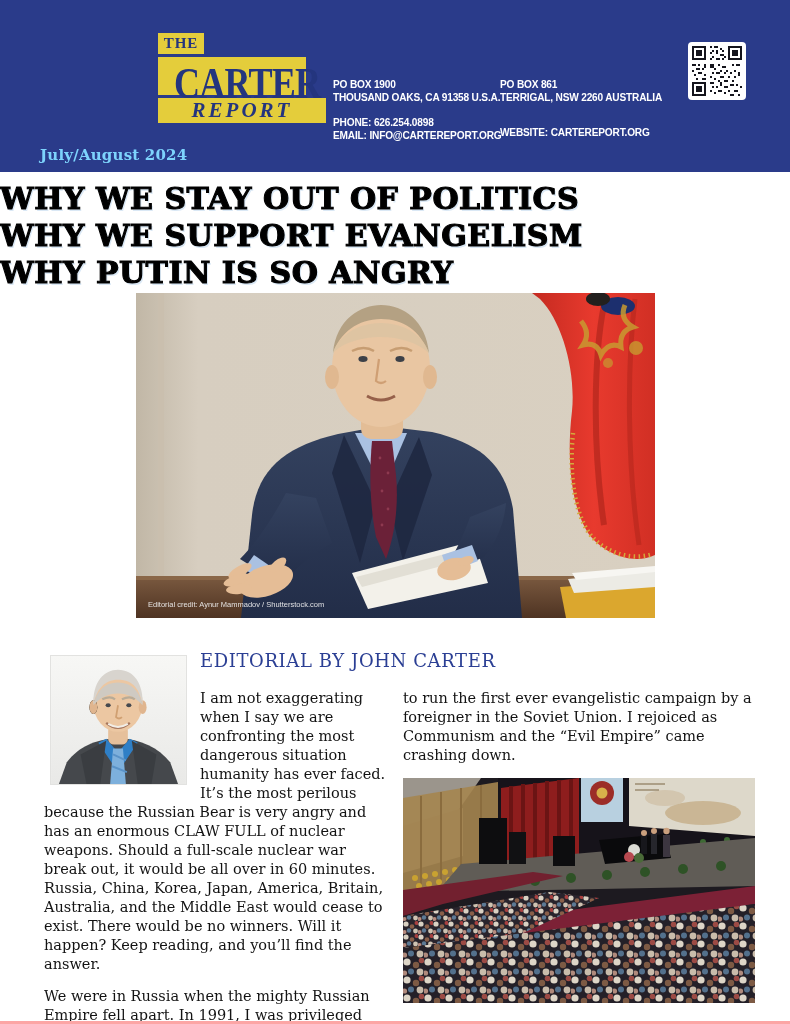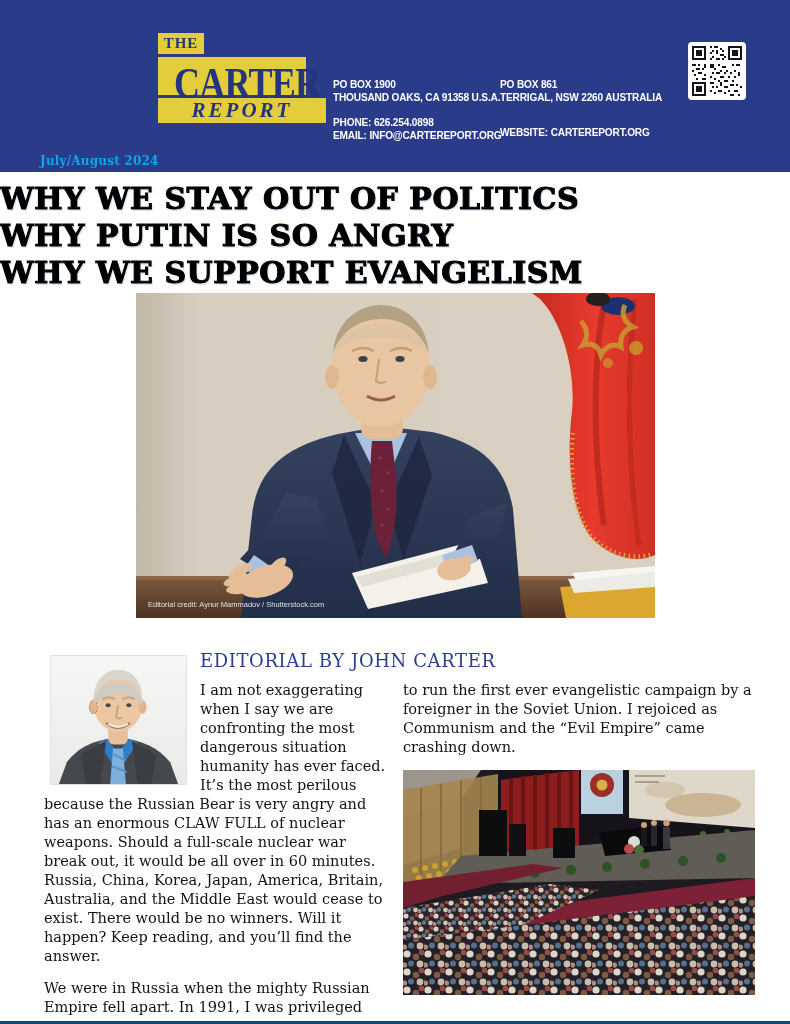--- a/index.html
+++ b/index.html
@@ -1,53 +1,53 @@
 <!DOCTYPE html>
 <html><head>
 <meta charset="utf-8">
 <style>
   html,body{margin:0;padding:0;background:#ffffff;}
   .page{
     position:relative;width:790px;height:1024px;margin:0 auto;background:#fff;
     overflow:hidden;font-family:"DejaVu Serif",serif;box-sizing:border-box;
-    border-bottom:3px solid #0c4a6e;
+    border-bottom:3px solid #fca5a5;
   }
   
   .masthead{position:absolute;left:0;top:0;width:790px;height:172px;background:#2a3b8a;}
   .logo{position:absolute;left:158px;top:33px;width:150px;}
   .logo-box{background:#e4cd3b;color:#24357e;font-family:"Liberation Serif",serif;
     font-weight:bold;text-align:center;box-sizing:border-box;}
   .logo-the{width:46px;height:21px;font-size:15px;line-height:21px;letter-spacing:1px;}
   .logo-carter{width:148px;height:38px;margin-top:3px;font-size:44px;line-height:53px;
     transform:scaleX(1);letter-spacing:-1px;}
   .logo-carter span{display:inline-block;transform:scaleX(0.82);transform-origin:center;}
   .logo-report{width:168px;height:25px;margin-top:3px;font-size:21px;line-height:25px;letter-spacing:3px;font-style:italic;}
   .mast-contact{position:absolute;color:#ffffff;font-family:"Liberation Sans",sans-serif;
     font-weight:bold;font-size:11px;line-height:13px;letter-spacing:-0.2px;
     transform:scaleX(0.92);transform-origin:left top;white-space:nowrap;}
   .us-address{left:333px;top:78px;}
   .us-phone{left:333px;top:116px;}
   .au-address{left:500px;top:78px;}
   .au-web{left:500px;top:126px;}
   .qr{position:absolute;left:688px;top:42px;width:58px;height:58px;background:#fff;border-radius:4px;padding:4px;box-sizing:border-box;}
-  .issue-date{position:absolute;left:40px;top:154px;color:#0ea5e9;font-size:12px;font-weight:bold;letter-spacing:0.2px;}
+  .issue-date{position:absolute;left:40px;top:146px;color:#7dd3fc;font-size:15px;font-weight:bold;letter-spacing:0.2px;}
   
   .headline{position:absolute;left:0;top:180px;width:790px;text-align:left;color:#000;}
   .headline div{font-size:30px;line-height:37px;font-weight:bold;letter-spacing:0.5px;
     -webkit-text-stroke:1.1px #000;text-shadow:1.5px 1.5px 0 rgba(150,190,225,0.35);}
   
   .putin-fig{position:absolute;left:136px;top:293px;width:519px;height:228px;margin:0;}
   .putin-fig svg{display:block;}
   
   .editorial{position:absolute;left:0;top:648px;width:790px;}
   .portrait{position:absolute;left:50px;top:7px;width:137px;height:130px;border:1px solid #e2e2e0;box-sizing:border-box;}
   .ed-heading{margin:2px 0 10px 200px;color:#2b3f94;font-size:18px;font-weight:normal;letter-spacing:0.6px;}
   .columns{display:flex;padding-left:44px;gap:11px;}
   .col{font-size:14.5px;line-height:19px;color:#131313;}
-  .col p{margin:0 0 13px 0;}
+  .col p{margin:8px 0 13px 0;}
   .col-left{width:348px;}
   .col-right{width:352px;}
   .wrap-spacer{float:left;width:156px;height:110px;}
   .aud-fig{margin:9px 0 0 0;width:352px;height:225px;}
   .aud-fig svg{display:block;}
 </style>
 </head>
 <body>
 
 <div class="page">
@@ -93,22 +93,22 @@
           <path d="M9 0h1v1H9zM11 0h2v1h-2zM14 1h1v1h-1zM10 2h1v1h-1zM12 2h1v2h-1zM15 2h1v1h-1zM9 3h1v1H9zM14 4h2v1h-2zM10 5h1v1h-1zM16 5h1v1h-1zM9 6h1v1H9zM12 6h2v1h-2zM15 6h1v1h-1zM0 9h2v1H0zM3 9h1v1H3zM6 9h1v2H6zM2 11h2v1H2zM5 11h1v1H5zM0 12h1v1H0zM3 13h2v1H3zM1 14h1v1H1zM6 14h1v1H6zM2 16h1v1H2zM5 16h2v1H5zM9 9h2v2H9zM13 9h1v1h-1zM15 10h2v1h-2zM20 9h1v1h-1zM22 9h2v1h-2zM11 11h1v1h-1zM14 12h1v1h-1zM17 12h1v1h-1zM21 12h1v1h-1zM10 13h1v1h-1zM12 13h2v1h-2zM16 13h1v1h-1zM19 13h1v1h-1zM23 13h1v2h-1zM9 15h1v1H9zM14 15h2v1h-2zM18 15h1v1h-1zM21 15h1v1h-1zM11 16h1v1h-1zM13 17h1v1h-1zM16 17h2v1h-2zM20 17h1v1h-1zM9 18h2v1H9zM14 18h1v2h-1zM19 19h2v1h-2zM22 19h1v1h-1zM10 20h1v1h-1zM12 20h1v1h-1zM16 20h2v1h-2zM24 20h1v1h-1zM9 22h1v1H9zM13 22h2v1h-2zM18 22h1v1h-1zM21 22h2v1h-2zM11 23h1v1h-1zM16 23h1v1h-1zM19 24h2v1h-2zM23 24h1v1h-1z"></path>
         </g>
       </svg>
     </div>
 
     <div class="issue-date">July/August 2024</div>
   </header>
 
   <section class="headline">
     <div>WHY WE STAY OUT OF POLITICS</div>
+    <div>WHY WE SUPPORT EVANGELISM</div>
     <div>WHY PUTIN IS SO ANGRY</div>
-    <div>WHY WE SUPPORT EVANGELISM</div>
   </section>
 
   <figure class="putin-fig">
     <svg viewBox="0 0 519 325" width="519" height="325">
       <defs>
         <linearGradient id="wallG" x1="0" y1="0" x2="1" y2="0">
           <stop offset="0" stop-color="#c1b7a6"></stop>
             <stop offset="0.12" stop-color="#d7cec0"></stop>
             <stop offset="1" stop-color="#d9d0c1"></stop>
         </linearGradient>

